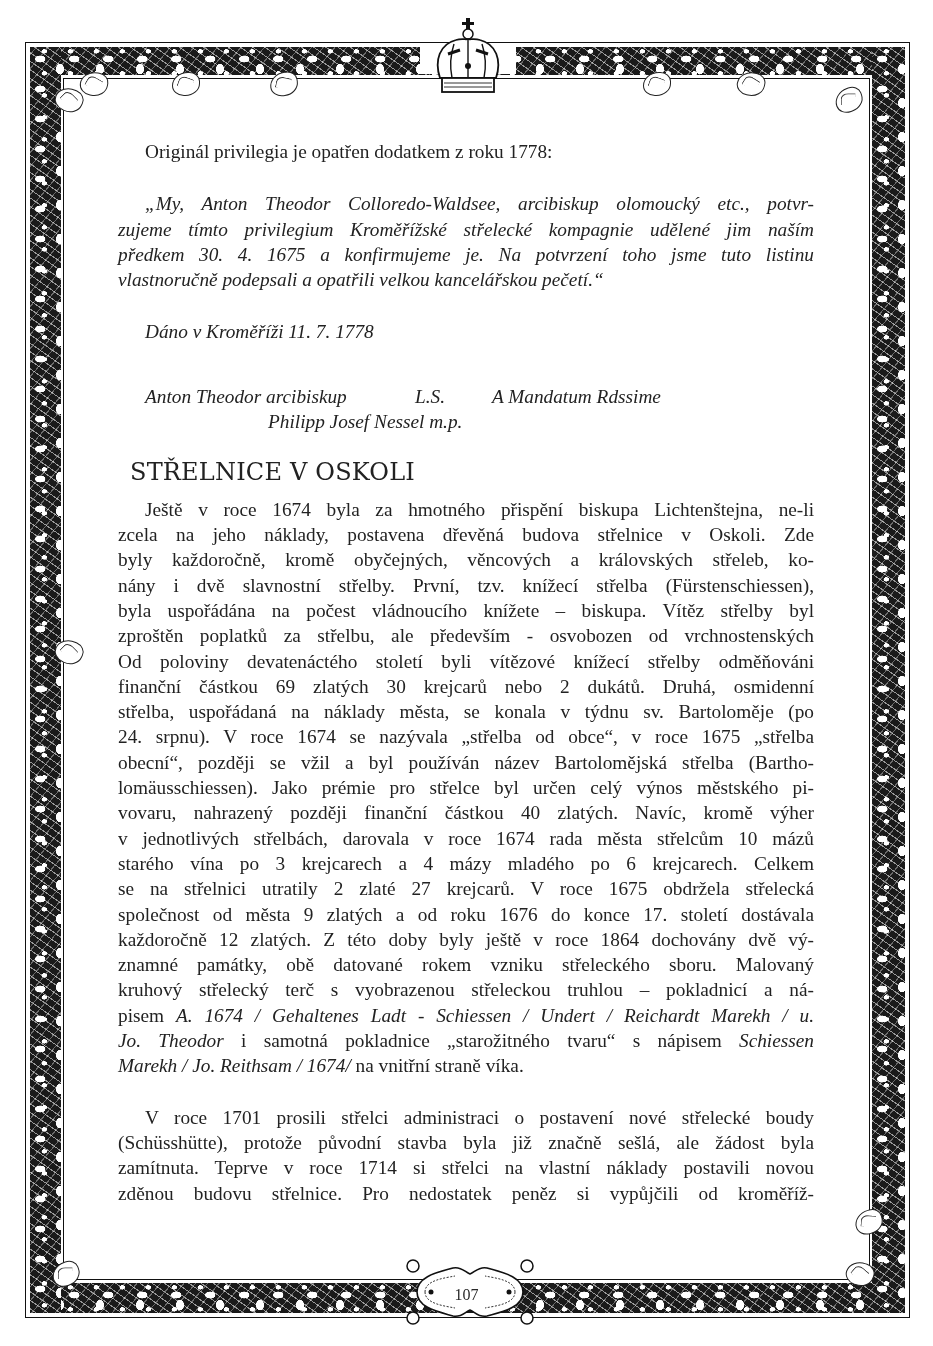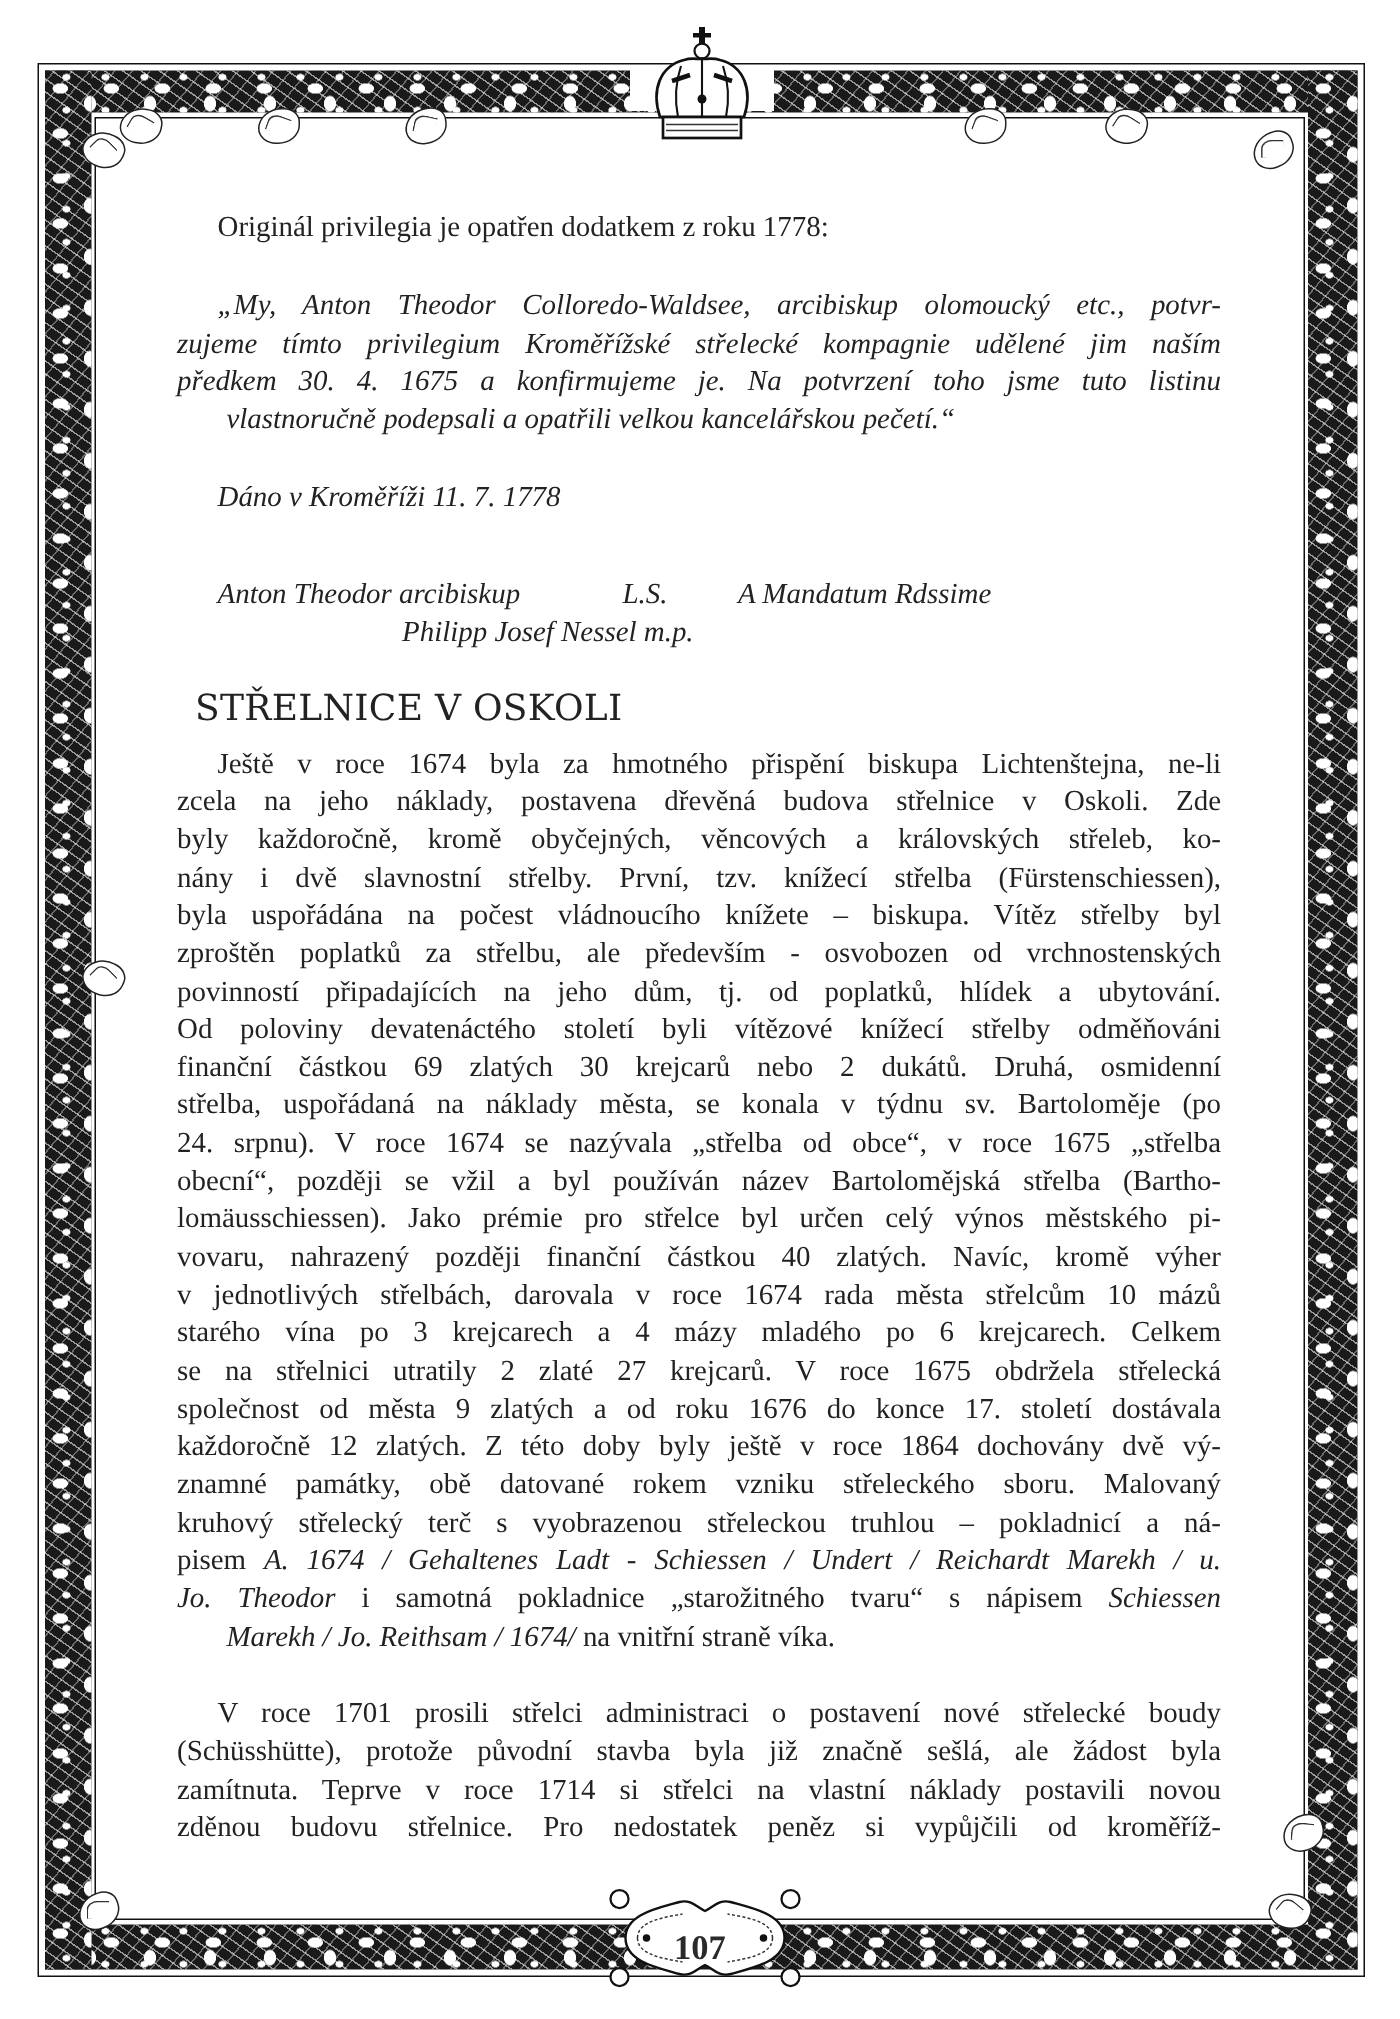--- a/index.html
+++ b/index.html
@@ -28,30 +28,30 @@
   .leaf { position: absolute; width: 26px; height: 22px; background: #fff;
           border: 1.2px solid #222; border-radius: 60% 40% 55% 45%; }
   .leaf::after { content: ""; position: absolute; left: 5px; top: 4px; width: 14px; height: 11px;
                  border-top: 1px solid #333; border-left: 1px solid #333; border-radius: 50% 0 0 0; transform: rotate(20deg); }
 
   
   .crown { position: absolute; left: 420px; top: 14px; width: 96px; height: 86px; }
   
   .cartouche { position: absolute; left: 395px; top: 1252px; width: 150px; height: 80px; }
   .page-number { position: absolute; left: 0; right: 0; top: 1286px; text-align: center;
-                 font-size: 23px; color: #2a2a2a; font-weight: bold; }
+                 font-size: 16px; color: #2a2a2a; }
 
   
   .content { position: absolute; left: 118px; top: 139px; width: 696px; font-size: 19.3px;
              line-height: 25.3px; }
   .p { margin: 0; text-align: justify; text-align-last: auto; }
   .indent { text-indent: 27px; }
   .it { font-style: italic; }
   .line { display: block; text-align: justify; text-align-last: justify; white-space: nowrap; }
-  .line.last { text-align-last: left; margin-left: 33px; }
+  .line.last { text-align-last: left; }
   .gap-lg { height: 27px; }
   .gap-md { height: 26px; }
   .heading { font-family: "DejaVu Serif", serif; font-weight: normal; font-size: 24px;
              margin: 12px; line-height: 25px; letter-spacing: 0.2px; }
   .sig { position: relative; height: 25px; }
   .sig span { position: absolute; top: 12px; font-style: italic; white-space: nowrap; }
 </style>
 </head>
 <body>
 
@@ -132,21 +132,20 @@
 
   <h2 class="heading">STŘELNICE V OSKOLI</h2>
 
   <div>
     <span class="line" style="padding-left:27px">Ještě v roce 1674 byla za hmotného přispění biskupa Lichtenštejna, ne-li</span>
     <span class="line">zcela na jeho náklady, postavena dřevěná budova střelnice v Oskoli. Zde</span>
     <span class="line">byly každoročně, kromě obyčejných, věncových a královských střeleb, ko-</span>
     <span class="line">nány i dvě slavnostní střelby. První, tzv. knížecí střelba (Fürstenschiessen),</span>
     <span class="line">byla uspořádána na počest vládnoucího knížete – biskupa. Vítěz střelby byl</span>
     <span class="line">zproštěn poplatků za střelbu, ale především - osvobozen od vrchnostenských</span>
-    <span class="line">povinností připadajících na jeho dům, tj. od poplatků, hlídek a ubytování.</span>
     <span class="line">Od poloviny devatenáctého století byli vítězové knížecí střelby odměňováni</span>
     <span class="line">finanční částkou 69 zlatých 30 krejcarů nebo 2 dukátů. Druhá, osmidenní</span>
     <span class="line">střelba, uspořádaná na náklady města, se konala v týdnu sv. Bartoloměje (po</span>
     <span class="line">24. srpnu). V roce 1674 se nazývala „střelba od obce“, v roce 1675 „střelba</span>
     <span class="line">obecní“, později se vžil a byl používán název Bartolomějská střelba (Bartho-</span>
     <span class="line">lomäusschiessen). Jako prémie pro střelce byl určen celý výnos městského pi-</span>
     <span class="line">vovaru, nahrazený později finanční částkou 40 zlatých. Navíc, kromě výher</span>
     <span class="line">v jednotlivých střelbách, darovala v roce 1674 rada města střelcům 10 mázů</span>
     <span class="line">starého vína po 3 krejcarech a 4 mázy mladého po 6 krejcarech. Celkem</span>
     <span class="line">se na střelnici utratily 2 zlaté 27 krejcarů. V roce 1675 obdržela střelecká</span>

